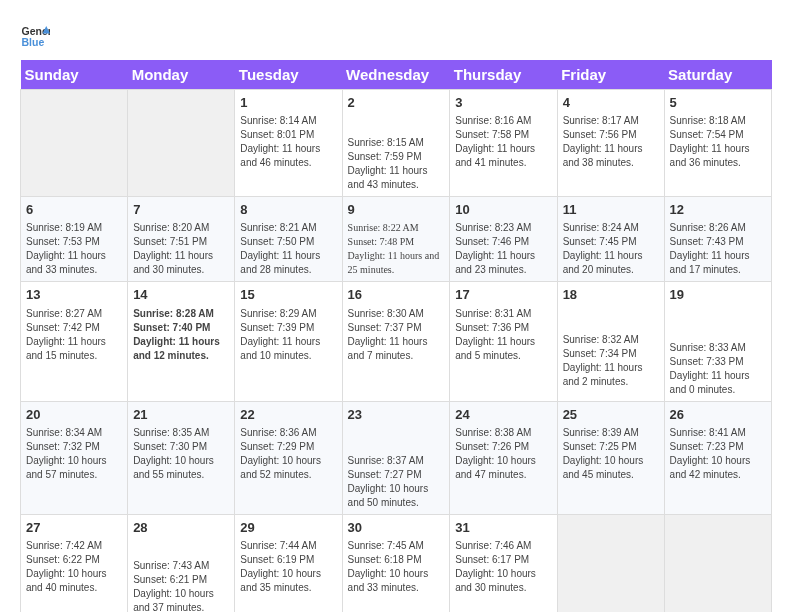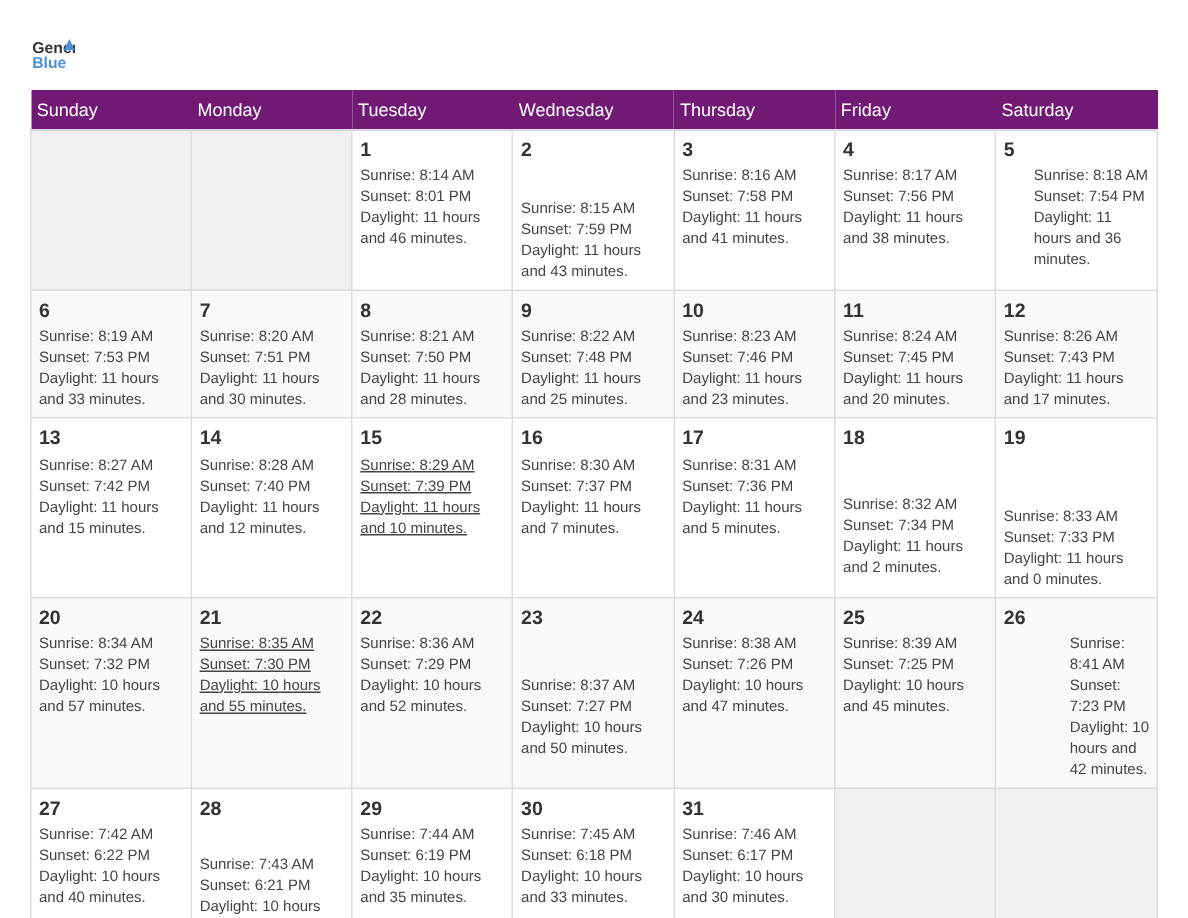--- a/index.html
+++ b/index.html
@@ -36,26 +36,26 @@
     .calendar-subtitle {
       font-size: 16px;
       color: #555;
     }
     table {
       width: 100%;
       border-collapse: collapse;
       font-size: 11px;
     }
     th {
-      background-color: #701a75;
+      background-color: #8b5cf6;
       color: #fff;
       padding: 6px 4px;
       text-align: left;
-      font-size: 12px;
-      font-weight: normal;
+      font-size: 15px;
+      font-weight: bold;
     }
     td {
       border: 1px solid #ddd;
       vertical-align: top;
       padding: 4px 5px;
       width: 108px;
       min-height: 70px;
       color: #333;
       line-height: 1.4;
     }
@@ -137,21 +137,21 @@
 Daylight: 11 hours and 41 minutes.</div>
         </td>
         <td>
           <div class="day-num">4</div>
           <div class="day-info" style="white-space: pre-line;">Sunrise: 8:17 AM
 Sunset: 7:56 PM
 Daylight: 11 hours and 38 minutes.</div>
         </td>
         <td>
           <div class="day-num">5</div>
-          <div class="day-info" style="white-space: pre-line; margin-left: 20px;">Sunrise: 8:18 AM
+          <div class="day-info" style="white-space: pre-line;">Sunrise: 8:18 AM
 Sunset: 7:54 PM
 Daylight: 11 hours and 36 minutes.</div>
         </td>
       </tr>
       <tr>
         <td>
           <div class="day-num">6</div>
           <div class="day-info" style="white-space: pre-line;">Sunrise: 8:19 AM
 Sunset: 7:53 PM
 Daylight: 11 hours and 33 minutes.</div>
@@ -163,21 +163,21 @@
 Daylight: 11 hours and 30 minutes.</div>
         </td>
         <td>
           <div class="day-num">8</div>
           <div class="day-info" style="white-space: pre-line;">Sunrise: 8:21 AM
 Sunset: 7:50 PM
 Daylight: 11 hours and 28 minutes.</div>
         </td>
         <td>
           <div class="day-num">9</div>
-          <div class="day-info" style="white-space: pre-line;">Sunrise: 8:22 AM
+          <div class="day-info" style="white-space: pre-line; font-family: Liberation Serif, serif;">Sunrise: 8:22 AM
 Sunset: 7:48 PM
 Daylight: 11 hours and 25 minutes.</div>
         </td>
         <td>
           <div class="day-num">10</div>
           <div class="day-info" style="white-space: pre-line;">Sunrise: 8:23 AM
 Sunset: 7:46 PM
 Daylight: 11 hours and 23 minutes.</div>
         </td>
         <td>
@@ -195,27 +195,27 @@
       </tr>
       <tr>
         <td>
           <div class="day-num">13</div>
           <div class="day-info" style="white-space: pre-line;">Sunrise: 8:27 AM
 Sunset: 7:42 PM
 Daylight: 11 hours and 15 minutes.</div>
         </td>
         <td>
           <div class="day-num">14</div>
-          <div class="day-info" style="white-space: pre-line;">Sunrise: 8:28 AM
+          <div class="day-info" style="white-space: pre-line; font-weight: bold;">Sunrise: 8:28 AM
 Sunset: 7:40 PM
 Daylight: 11 hours and 12 minutes.</div>
         </td>
         <td>
           <div class="day-num">15</div>
-          <div class="day-info" style="white-space: pre-line; text-decoration: underline;">Sunrise: 8:29 AM
+          <div class="day-info" style="white-space: pre-line;">Sunrise: 8:29 AM
 Sunset: 7:39 PM
 Daylight: 11 hours and 10 minutes.</div>
         </td>
         <td>
           <div class="day-num">16</div>
           <div class="day-info" style="white-space: pre-line;">Sunrise: 8:30 AM
 Sunset: 7:37 PM
 Daylight: 11 hours and 7 minutes.</div>
         </td>
         <td>
@@ -239,21 +239,21 @@
       </tr>
       <tr>
         <td>
           <div class="day-num">20</div>
           <div class="day-info" style="white-space: pre-line;">Sunrise: 8:34 AM
 Sunset: 7:32 PM
 Daylight: 10 hours and 57 minutes.</div>
         </td>
         <td>
           <div class="day-num">21</div>
-          <div class="day-info" style="white-space: pre-line; text-decoration: underline;">Sunrise: 8:35 AM
+          <div class="day-info" style="white-space: pre-line;">Sunrise: 8:35 AM
 Sunset: 7:30 PM
 Daylight: 10 hours and 55 minutes.</div>
         </td>
         <td>
           <div class="day-num">22</div>
           <div class="day-info" style="white-space: pre-line;">Sunrise: 8:36 AM
 Sunset: 7:29 PM
 Daylight: 10 hours and 52 minutes.</div>
         </td>
         <td>
@@ -269,21 +269,21 @@
 Daylight: 10 hours and 47 minutes.</div>
         </td>
         <td>
           <div class="day-num">25</div>
           <div class="day-info" style="white-space: pre-line;">Sunrise: 8:39 AM
 Sunset: 7:25 PM
 Daylight: 10 hours and 45 minutes.</div>
         </td>
         <td>
           <div class="day-num">26</div>
-          <div class="day-info" style="white-space: pre-line; margin-left: 44px;">Sunrise: 8:41 AM
+          <div class="day-info" style="white-space: pre-line;">Sunrise: 8:41 AM
 Sunset: 7:23 PM
 Daylight: 10 hours and 42 minutes.</div>
         </td>
       </tr>
       <tr>
         <td>
           <div class="day-num">27</div>
           <div class="day-info" style="white-space: pre-line;">Sunrise: 7:42 AM
 Sunset: 6:22 PM
 Daylight: 10 hours and 40 minutes.</div>

